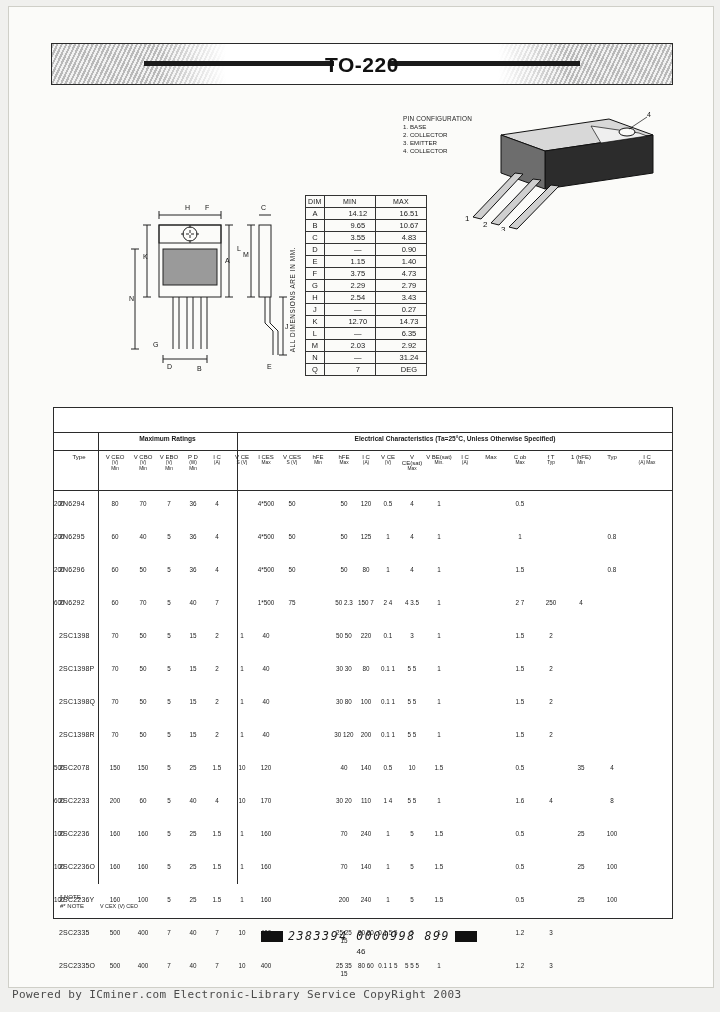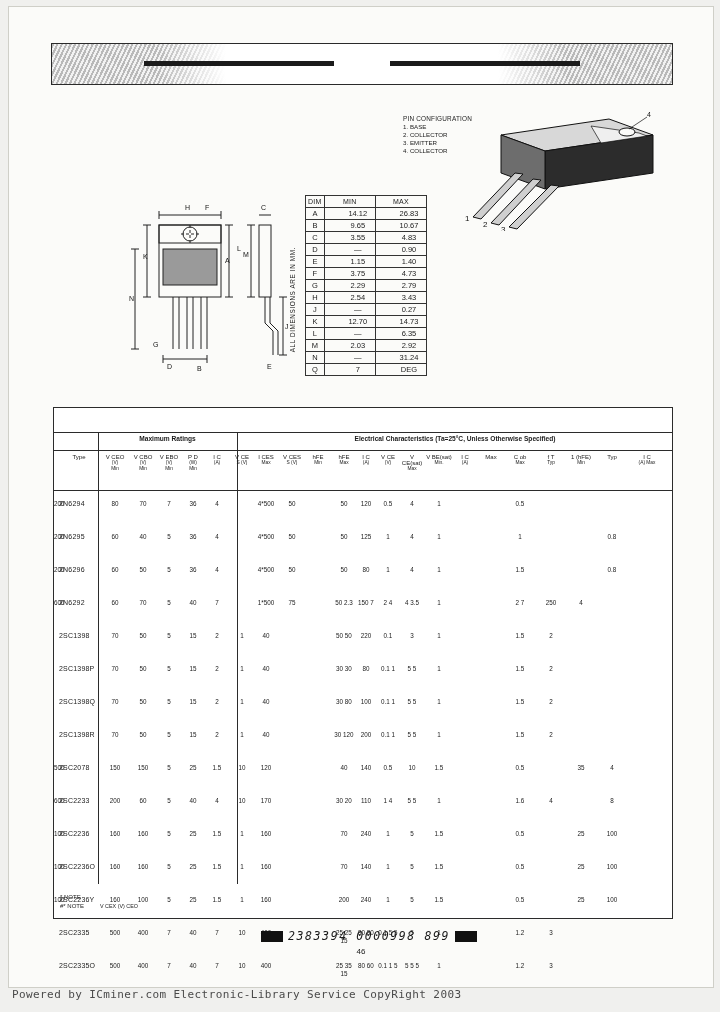--- a/index.html
+++ b/index.html
@@ -136,20 +136,21 @@
 </style>
 </head>
 <body>
 
 <div class="page">
 
   <div class="title-banner">
     <div class="tb-inner"></div>
     <div class="bar-l"></div>
     <div class="bar-r"></div>
+    <div class="tb-text">TO-220</div>
   </div>
 
   <div class="pinconf">
     <div class="hd">PIN CONFIGURATION</div>
     <div>1. BASE</div>
     <div>2. COLLECTOR</div>
     <div>3. EMITTER</div>
     <div>4. COLLECTOR</div>
   </div>
 
@@ -255,21 +256,21 @@
       <tr>
         <th>DIM</th>
         <th>MIN</th>
         <th>MAX</th>
       </tr>
     </thead>
     <tbody id="dim-body">
         <tr>
           <td class="c0">A</td>
           <td class="c1">14.12</td>
-          <td class="c2">26.83</td>
+          <td class="c2">16.51</td>
         </tr>
         <tr>
           <td class="c0">B</td>
           <td class="c1">9.65</td>
           <td class="c2">10.67</td>
         </tr>
         <tr>
           <td class="c0">C</td>
           <td class="c1">3.55</td>
           <td class="c2">4.83</td>

